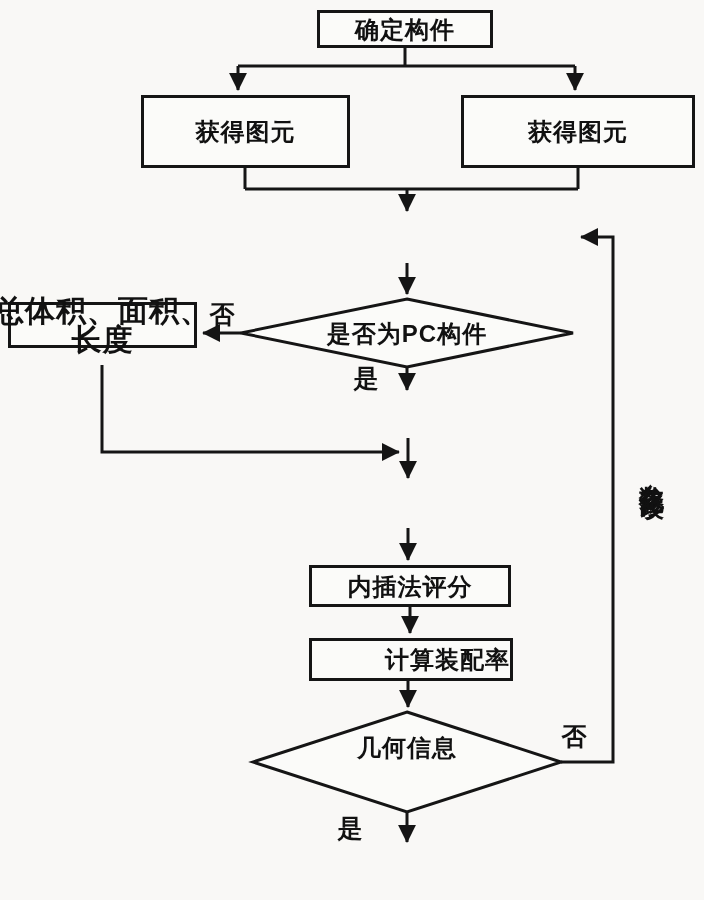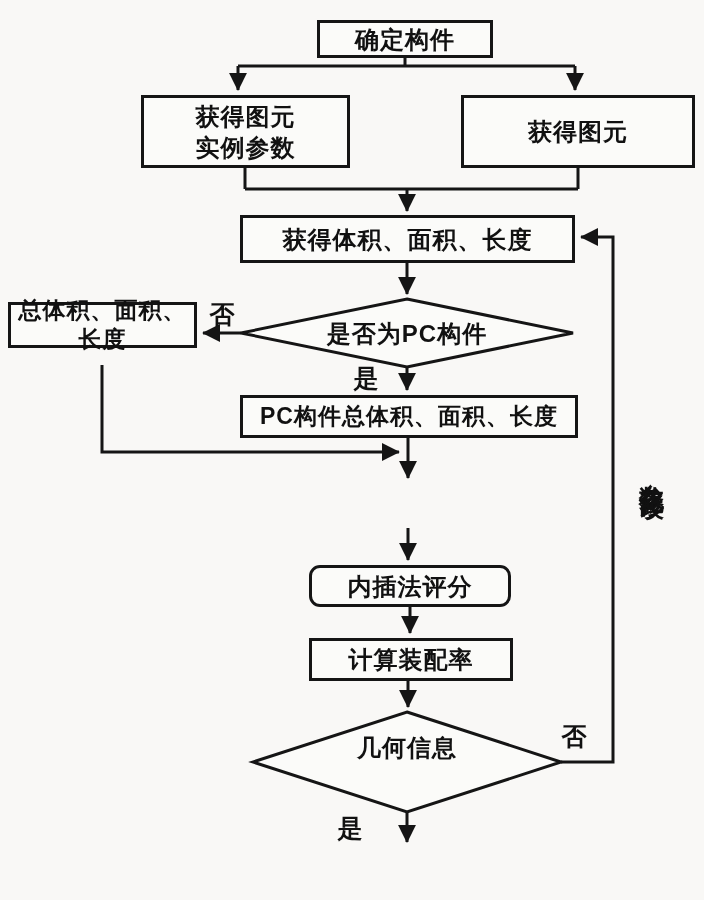--- a/index.html
+++ b/index.html
@@ -104,52 +104,45 @@
     <path class="stroke" d="M408,681 L408,707" marker-end="url(#arrow)"></path>
 
     <path class="stroke" d="M561,762 L613,762 L613,237 L581,237" marker-end="url(#arrow)"></path>
 
     <path class="stroke" d="M407,812 L407,842" marker-end="url(#arrow)"></path>
 
     <polygon class="shape" points="407,299 573,333 407,367 241,333"></polygon>
     <polygon class="shape" points="407,712 561,762 407,812 253,762"></polygon>
   </svg>
 
-  <div class="node" style="left:317px; top:20px; width:176px; height:38px;">
+  <div class="node" style="left:317px; top:10px; width:176px; height:38px;">
     <span>确定构件</span>
   </div>
 
   <div class="node" style="left:141px; top:95px; width:209px; height:73px;">
     <span>获得图元</span>
-    <span>实例参数</span>
   </div>
 
   <div class="node" style="left:461px; top:95px; width:234px; height:73px;">
     <span>获得图元</span>
   </div>
 
-  <div class="node" style="left:240px; top:215px; width:335px; height:48px;">
-    <span>获得体积、面积、长度</span>
-  </div>
 
-  <div class="node" style="left:8px; top:302px; width:189px; height:46px; font-size:23px; line-height:29px;">
+  <div class="node" style="left:8px; top:302px; width:189px; height:46px; font-size:30px; line-height:29px;">
     <span>总体积、面积、</span>
     <span>长度</span>
   </div>
 
-  <div class="node" style="left:240px; top:395px; width:338px; height:43px; font-size:23px;">
-    <span>PC构件总体积、面积、长度</span>
-  </div>
 
 
-  <div class="node" style="left:309px; top:565px; width:202px; height:42px;border-radius:11px;">
+  <div class="node" style="left:309px; top:565px; width:202px; height:42px;">
     <span>内插法评分</span>
   </div>
 
-  <div class="node" style="left:309px; top:638px; width:204px; height:43px;">
+  <div class="node" style="left:309px; top:638px; width:204px; height:43px;align-items:flex-end;">
     <span>计算装配率</span>
   </div>
 
 
   <div class="dtext" style="left:277px; top:319px; width:260px; height:28px;">
     <span>是否为PC构件</span>
   </div>
 
   <div class="dtext" style="left:287px; top:733px; width:240px; height:58px;">
     <span>几何信息</span>

